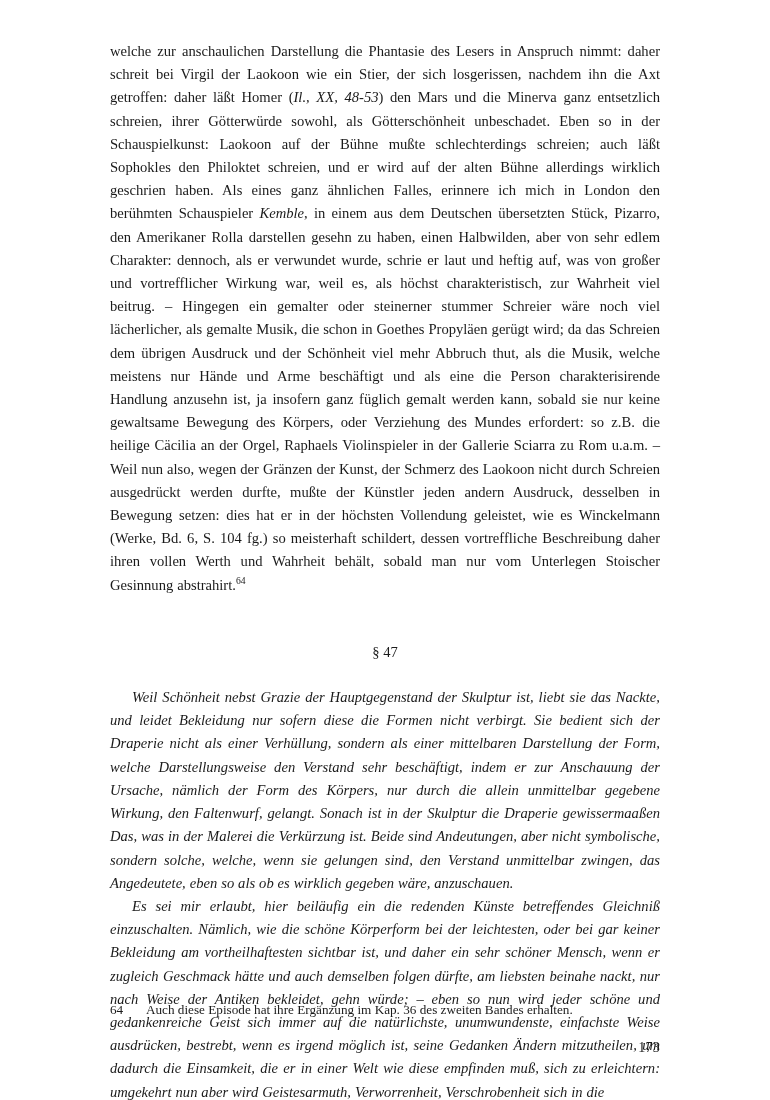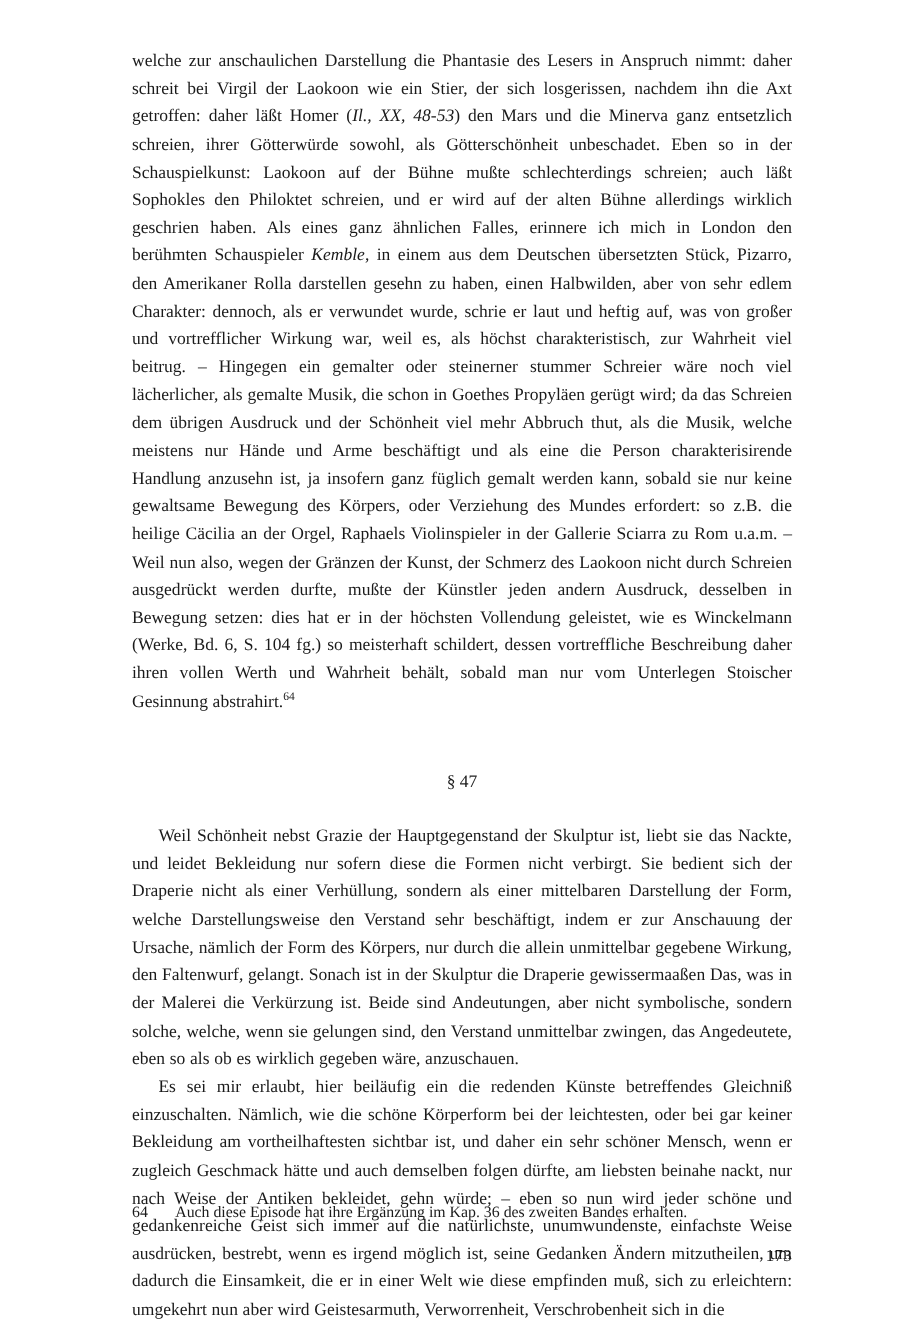--- a/index.html
+++ b/index.html
@@ -36,20 +36,21 @@
     text-align: justify;
     text-justify: inter-word;
     font-size: 14.6px;
     line-height: 23.2px;
     hyphens: none;
     -webkit-hyphens: none;
     word-spacing: 0.02em;
   }
   p.indent {
     text-indent: 22px;
+    font-style: italic;
   }
   .section-heading {
     margin: 0;
     text-align: center;
     font-size: 14.6px;
     font-weight: normal;
     line-height: 23.2px;
   }
   .gap-before-heading {
     height: 44px;

